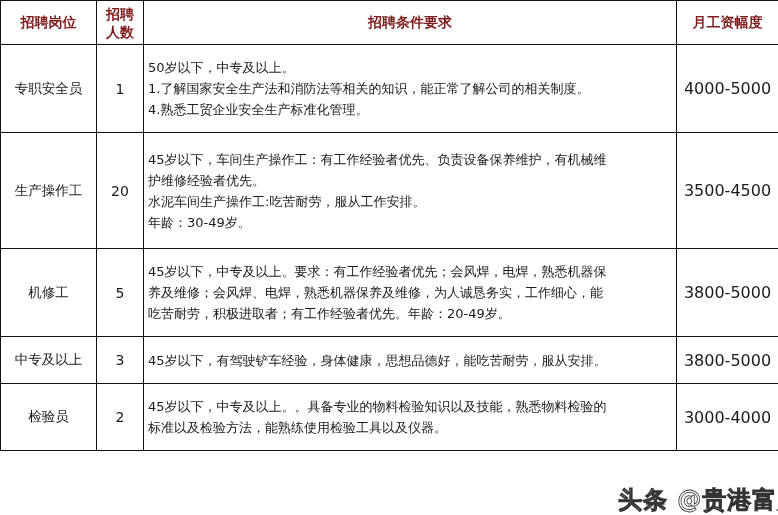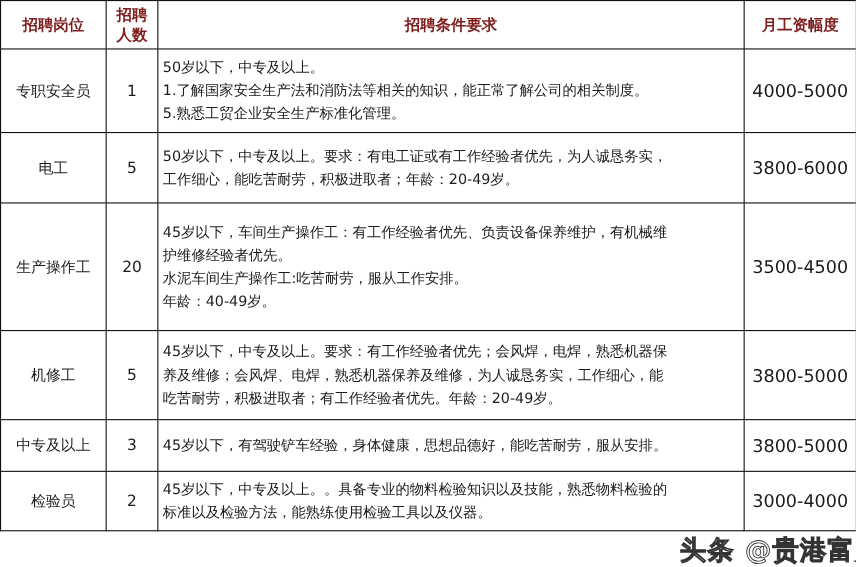--- a/index.html
+++ b/index.html
@@ -6,21 +6,21 @@
   body { width: 778px; height: 515px; overflow: hidden; position: relative;
          font-family: "DejaVu Sans", "Liberation Sans", sans-serif; color: #1a1a1a; }
   table.jobs { border-collapse: collapse; position: absolute; left: 0; top: 0;
                width: 778px; table-layout: fixed; }
   table.jobs td, table.jobs th { border: 1.5px solid #111; padding: 0; vertical-align: middle; }
   table.jobs th { font-weight: bold; font-size: 14px; text-align: center; color: #7f1d1d; }
   th.h-count { line-height: 18px; font-size: 14px; }
   td.pos { text-align: center; font-size: 13.5px; font-family: Liberation Mono, monospace; }
   td.cnt { text-align: center; font-size: 14px; }
   td.sal { text-align: center; font-size: 16px; }
-  td.req { font-size: 13px; line-height: 21px; padding: 0 4px !important; text-align: left; }
+  td.req { font-size: 13px; line-height: 21px; padding: 12px 4px !important; text-align: left; }
   td.req .line { display: block; white-space: nowrap; overflow: hidden; }
   .watermark { position: absolute; left: 618px; top: 484px; font-size: 24px; color: #ffffff;
                -webkit-text-stroke: 0.8px #333; letter-spacing: 1px; white-space: nowrap;
                font-weight: bold; pointer-events: none; }
 </style>
 </head>
 <body>
 
 <table class="jobs">
   <colgroup>
@@ -39,43 +39,34 @@
     <th>招聘条件要求</th>
     <th>月工资幅度</th>
   </tr>
 
   <tr style="height:76px">
     <td class="pos">专职安全员</td>
     <td class="cnt">1</td>
     <td class="req">
       <span class="line">50岁以下，中专及以上。</span>
       <span class="line">1.了解国家安全生产法和消防法等相关的知识，能正常了解公司的相关制度。</span>
-      <span class="line">5.熟悉工贸企业安全生产标准化管理。</span>
+      <span class="line">4.熟悉工贸企业安全生产标准化管理。</span>
     </td>
     <td class="sal">4000-5000</td>
   </tr>
 
-  <tr style="height:64px">
-    <td class="pos">电工</td>
-    <td class="cnt">5</td>
-    <td class="req">
-      <span class="line">50岁以下，中专及以上。要求：有电工证或有工作经验者优先，为人诚恳务实，</span>
-      <span class="line">工作细心，能吃苦耐劳，积极进取者；年龄：20-49岁。</span>
-    </td>
-    <td class="sal">3800-6000</td>
-  </tr>
 
   <tr style="height:116px">
     <td class="pos">生产操作工</td>
     <td class="cnt">20</td>
     <td class="req">
       <span class="line">45岁以下，车间生产操作工：有工作经验者优先、负责设备保养维护，有机械维</span>
       <span class="line">护维修经验者优先。</span>
       <span class="line">水泥车间生产操作工:吃苦耐劳，服从工作安排。</span>
-      <span class="line">年龄：40-49岁。</span>
+      <span class="line">年龄：30-49岁。</span>
     </td>
     <td class="sal">3500-4500</td>
   </tr>
 
   <tr style="height:81px">
     <td class="pos">机修工</td>
     <td class="cnt">5</td>
     <td class="req">
       <span class="line">45岁以下，中专及以上。要求：有工作经验者优先；会风焊，电焊，熟悉机器保</span>
       <span class="line">养及维修；会风焊、电焊，熟悉机器保养及维修，为人诚恳务实，工作细心，能</span>

